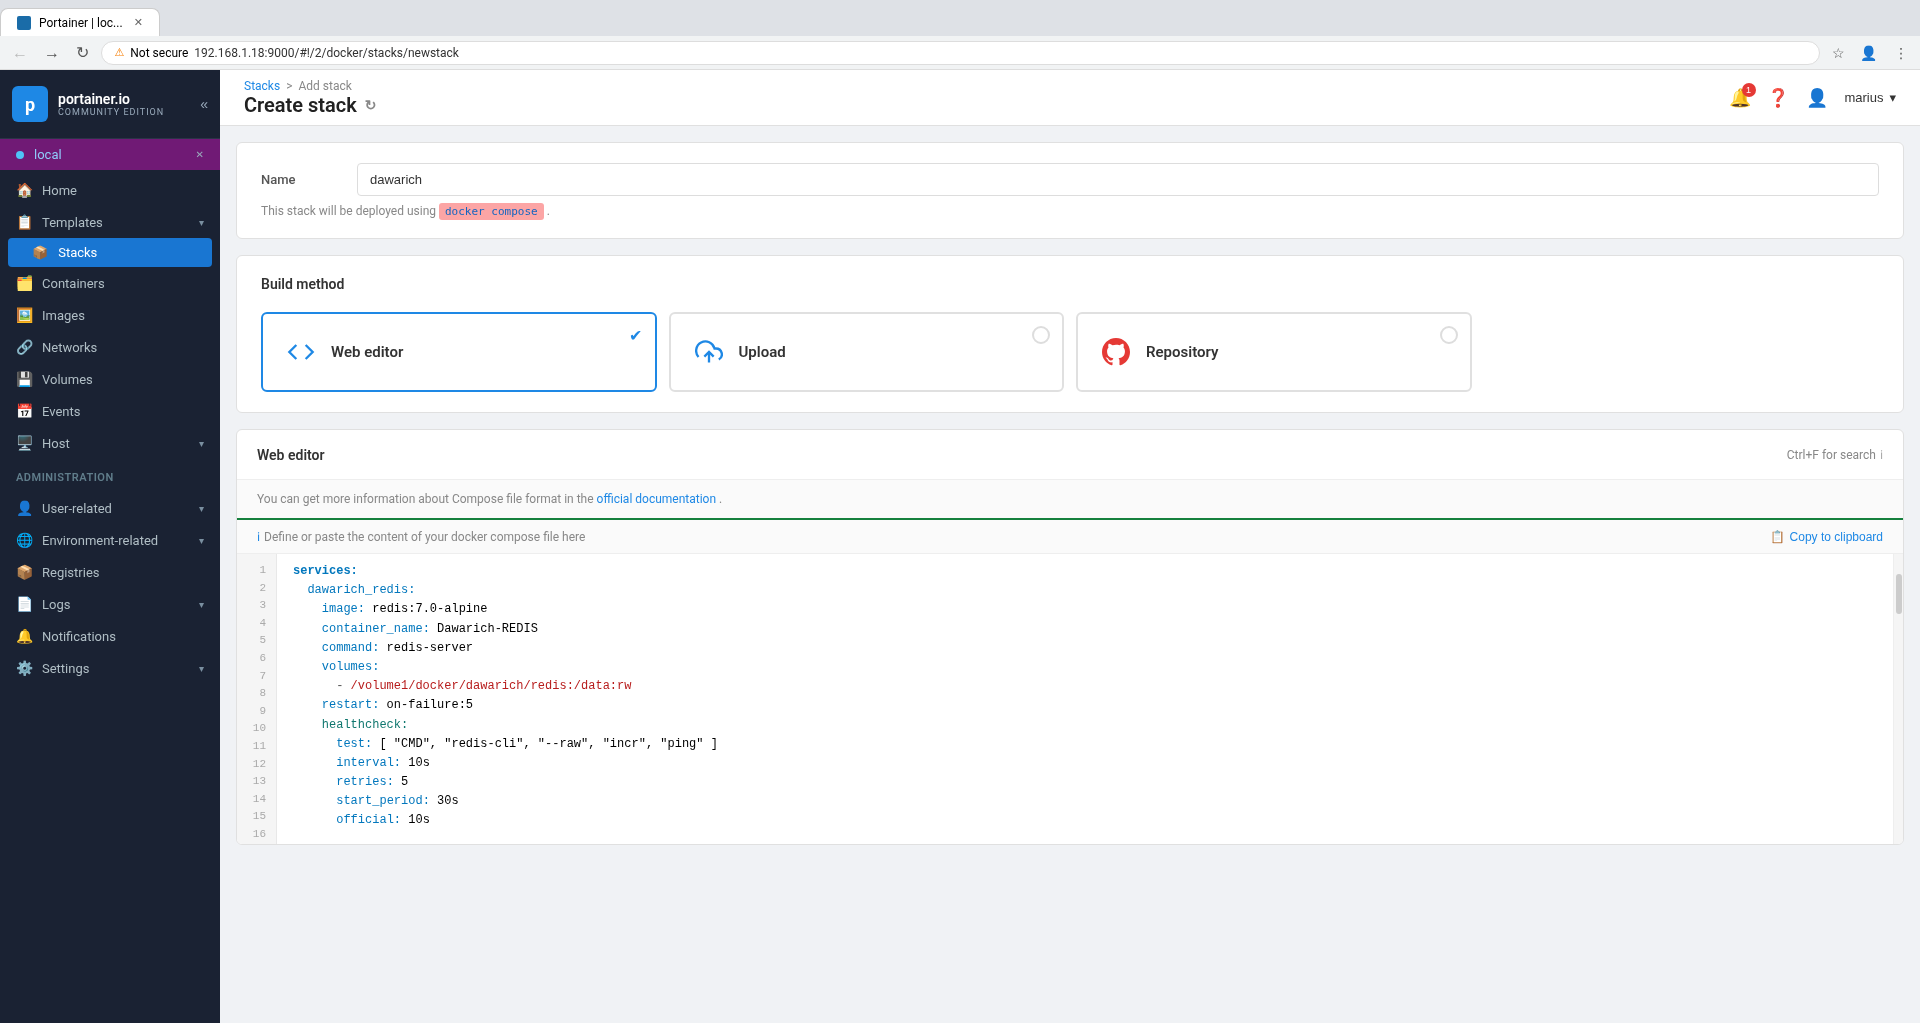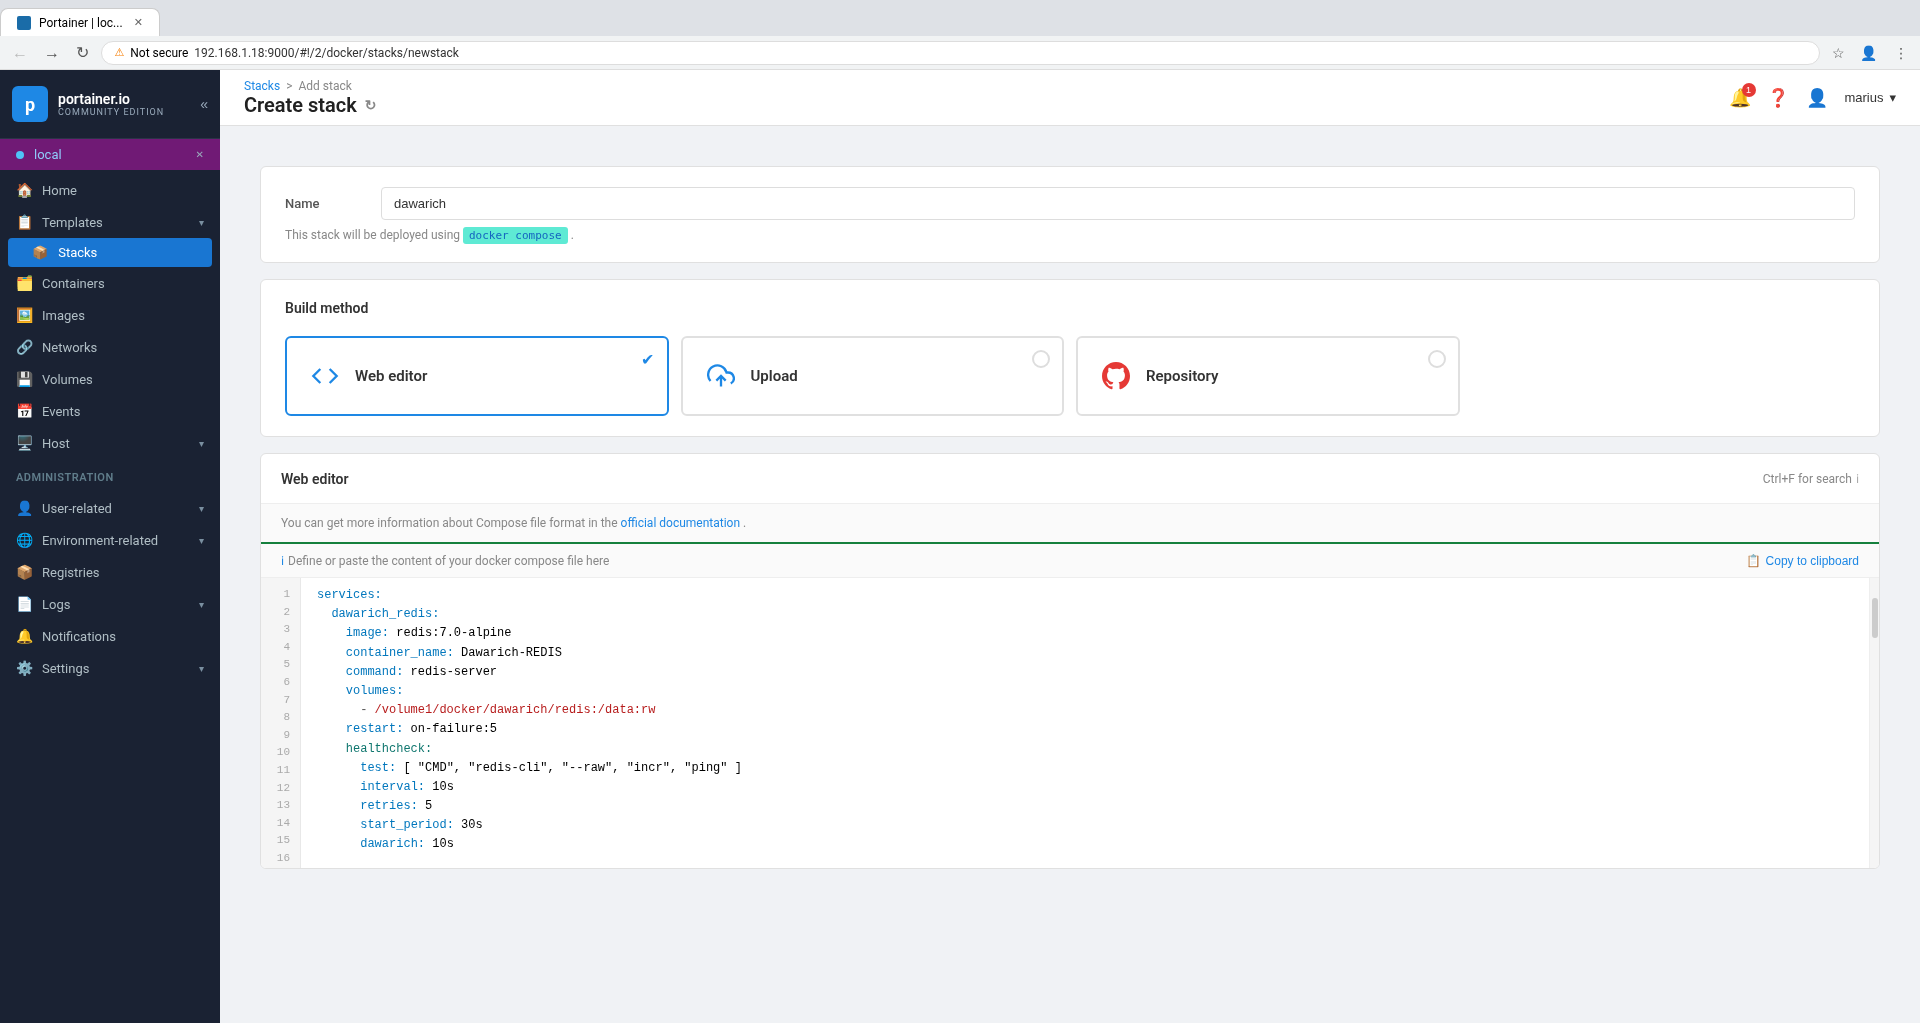--- a/index.html
+++ b/index.html
@@ -53,29 +53,29 @@
     .breadcrumb { font-size: 12px; color: #888; display: flex; align-items: center; gap: 6px; }
     .breadcrumb a { color: #1e88e5; text-decoration: none; }
     .page-title { font-size: 20px; font-weight: 600; color: #212121; display: flex; align-items: center; gap: 8px; }
     .page-title .refresh-icon { font-size: 14px; color: #888; cursor: pointer; }
     .page-header-right { display: flex; align-items: center; gap: 16px; }
     .header-icon-btn { background: none; border: none; cursor: pointer; color: #666; font-size: 18px; position: relative; }
     .header-icon-btn .badge { position: absolute; top: -4px; right: -4px; width: 14px; height: 14px; background: #e53935; border-radius: 50%; font-size: 9px; color: #fff; display: flex; align-items: center; justify-content: center; }
     .user-btn { display: flex; align-items: center; gap: 6px; background: none; border: none; cursor: pointer; color: #333; font-size: 13px; }
 
     
-    .content-scroll { flex: 1; overflow-y: auto; padding: 40px; }
+    .content-scroll { flex: 1; overflow-y: auto; padding: 16px; }
 
     
     .form-section { background: #fff; border-radius: 6px; margin-bottom: 16px; padding: 20px 24px; border: 1px solid #e0e0e0; }
     .field-row { display: flex; align-items: center; gap: 16px; }
     .field-label { font-size: 13px; color: #555; font-weight: 500; min-width: 80px; }
     .field-input { flex: 1; border: 1px solid #ddd; border-radius: 4px; padding: 8px 12px; font-size: 13px; color: #333; outline: none; }
     .field-note { font-size: 12px; color: #888; margin-top: 8px; }
-    .field-note code { background: #5eead4; color: #1565c0; padding: 2px 6px; border-radius: 3px; font-family: monospace; font-size: 11px; }
+    .field-note code { background: #fca5a5; color: #1565c0; padding: 2px 6px; border-radius: 3px; font-family: monospace; font-size: 11px; }
 
     
     .section-title { font-size: 14px; font-weight: 600; color: #333; margin-bottom: 20px; }
     .build-methods { display: grid; grid-template-columns: repeat(4, 1fr); gap: 12px; }
     .build-method-card { border: 2px solid #e0e0e0; border-radius: 6px; padding: 20px; display: flex; align-items: center; gap: 12px; cursor: pointer; background: #fff; position: relative; transition: border-color 0.15s; }
     .build-method-card.selected { border-color: #1e88e5; }
     .build-method-card .radio { width: 18px; height: 18px; border-radius: 50%; border: 2px solid #ddd; position: absolute; top: 12px; right: 12px; display: flex; align-items: center; justify-content: center; flex-shrink: 0; }
     .check-icon { position: absolute; top: 12px; right: 12px; color: #1e88e5; font-size: 16px; }
     .method-icon { width: 36px; height: 36px; display: flex; align-items: center; justify-content: center; font-size: 22px; flex-shrink: 0; }
     .method-label { font-size: 15px; font-weight: 600; color: #333; }
@@ -340,34 +340,34 @@
               <div class="line-number">10</div>
               <div class="line-number">11</div>
               <div class="line-number">12</div>
               <div class="line-number">13</div>
               <div class="line-number">14</div>
               <div class="line-number">15</div>
               <div class="line-number">16</div>
               <div class="line-number">17</div>
             </div>
           <div class="code-content" id="code-content-container">
-              <div class="code-line"><span style="color:#0277bd;font-weight:400">services:</span></div>
+              <div class="code-line"><span style="color:#0277bd;font-weight:700">services:</span></div>
               <div class="code-line">  <span style="color:#0277bd;font-weight:500">dawarich_redis:</span></div>
               <div class="code-line">    <span style="color:#0277bd;font-weight:500">image:</span> redis:7.0-alpine</div>
               <div class="code-line">    <span style="color:#0277bd;font-weight:500">container_name:</span> Dawarich-REDIS</div>
               <div class="code-line">    <span style="color:#0277bd;font-weight:500">command:</span> redis-server</div>
               <div class="code-line">    <span style="color:#0277bd;font-weight:500">volumes:</span></div>
               <div class="code-line"><span style="color:#555">      - </span><span style="color:#b71c1c">/volume1/docker/dawarich/redis:/data:rw</span></div>
               <div class="code-line">    <span style="color:#0277bd;font-weight:500">restart:</span> on-failure:5</div>
               <div class="code-line">    <span style="color:#0f766e;font-weight:500">healthcheck:</span></div>
               <div class="code-line">      <span style="color:#0277bd;font-weight:500">test:</span> [ "CMD", "redis-cli", "--raw", "incr", "ping" ]</div>
               <div class="code-line">      <span style="color:#0277bd;font-weight:500">interval:</span> 10s</div>
               <div class="code-line">      <span style="color:#0277bd;font-weight:500">retries:</span> 5</div>
               <div class="code-line">      <span style="color:#0277bd;font-weight:500">start_period:</span> 30s</div>
-              <div class="code-line">      <span style="color:#0277bd;font-weight:500">dawarich:</span> 10s</div>
+              <div class="code-line">      <span style="color:#0277bd;font-weight:500">official:</span> 10s</div>
               <div class="code-line">&nbsp;</div>
             </div>
           <div class="editor-scrollbar">
             <div class="editor-scrollbar-thumb"></div>
           </div>
         </div>
       </div>
 
     </div>
   </main>

